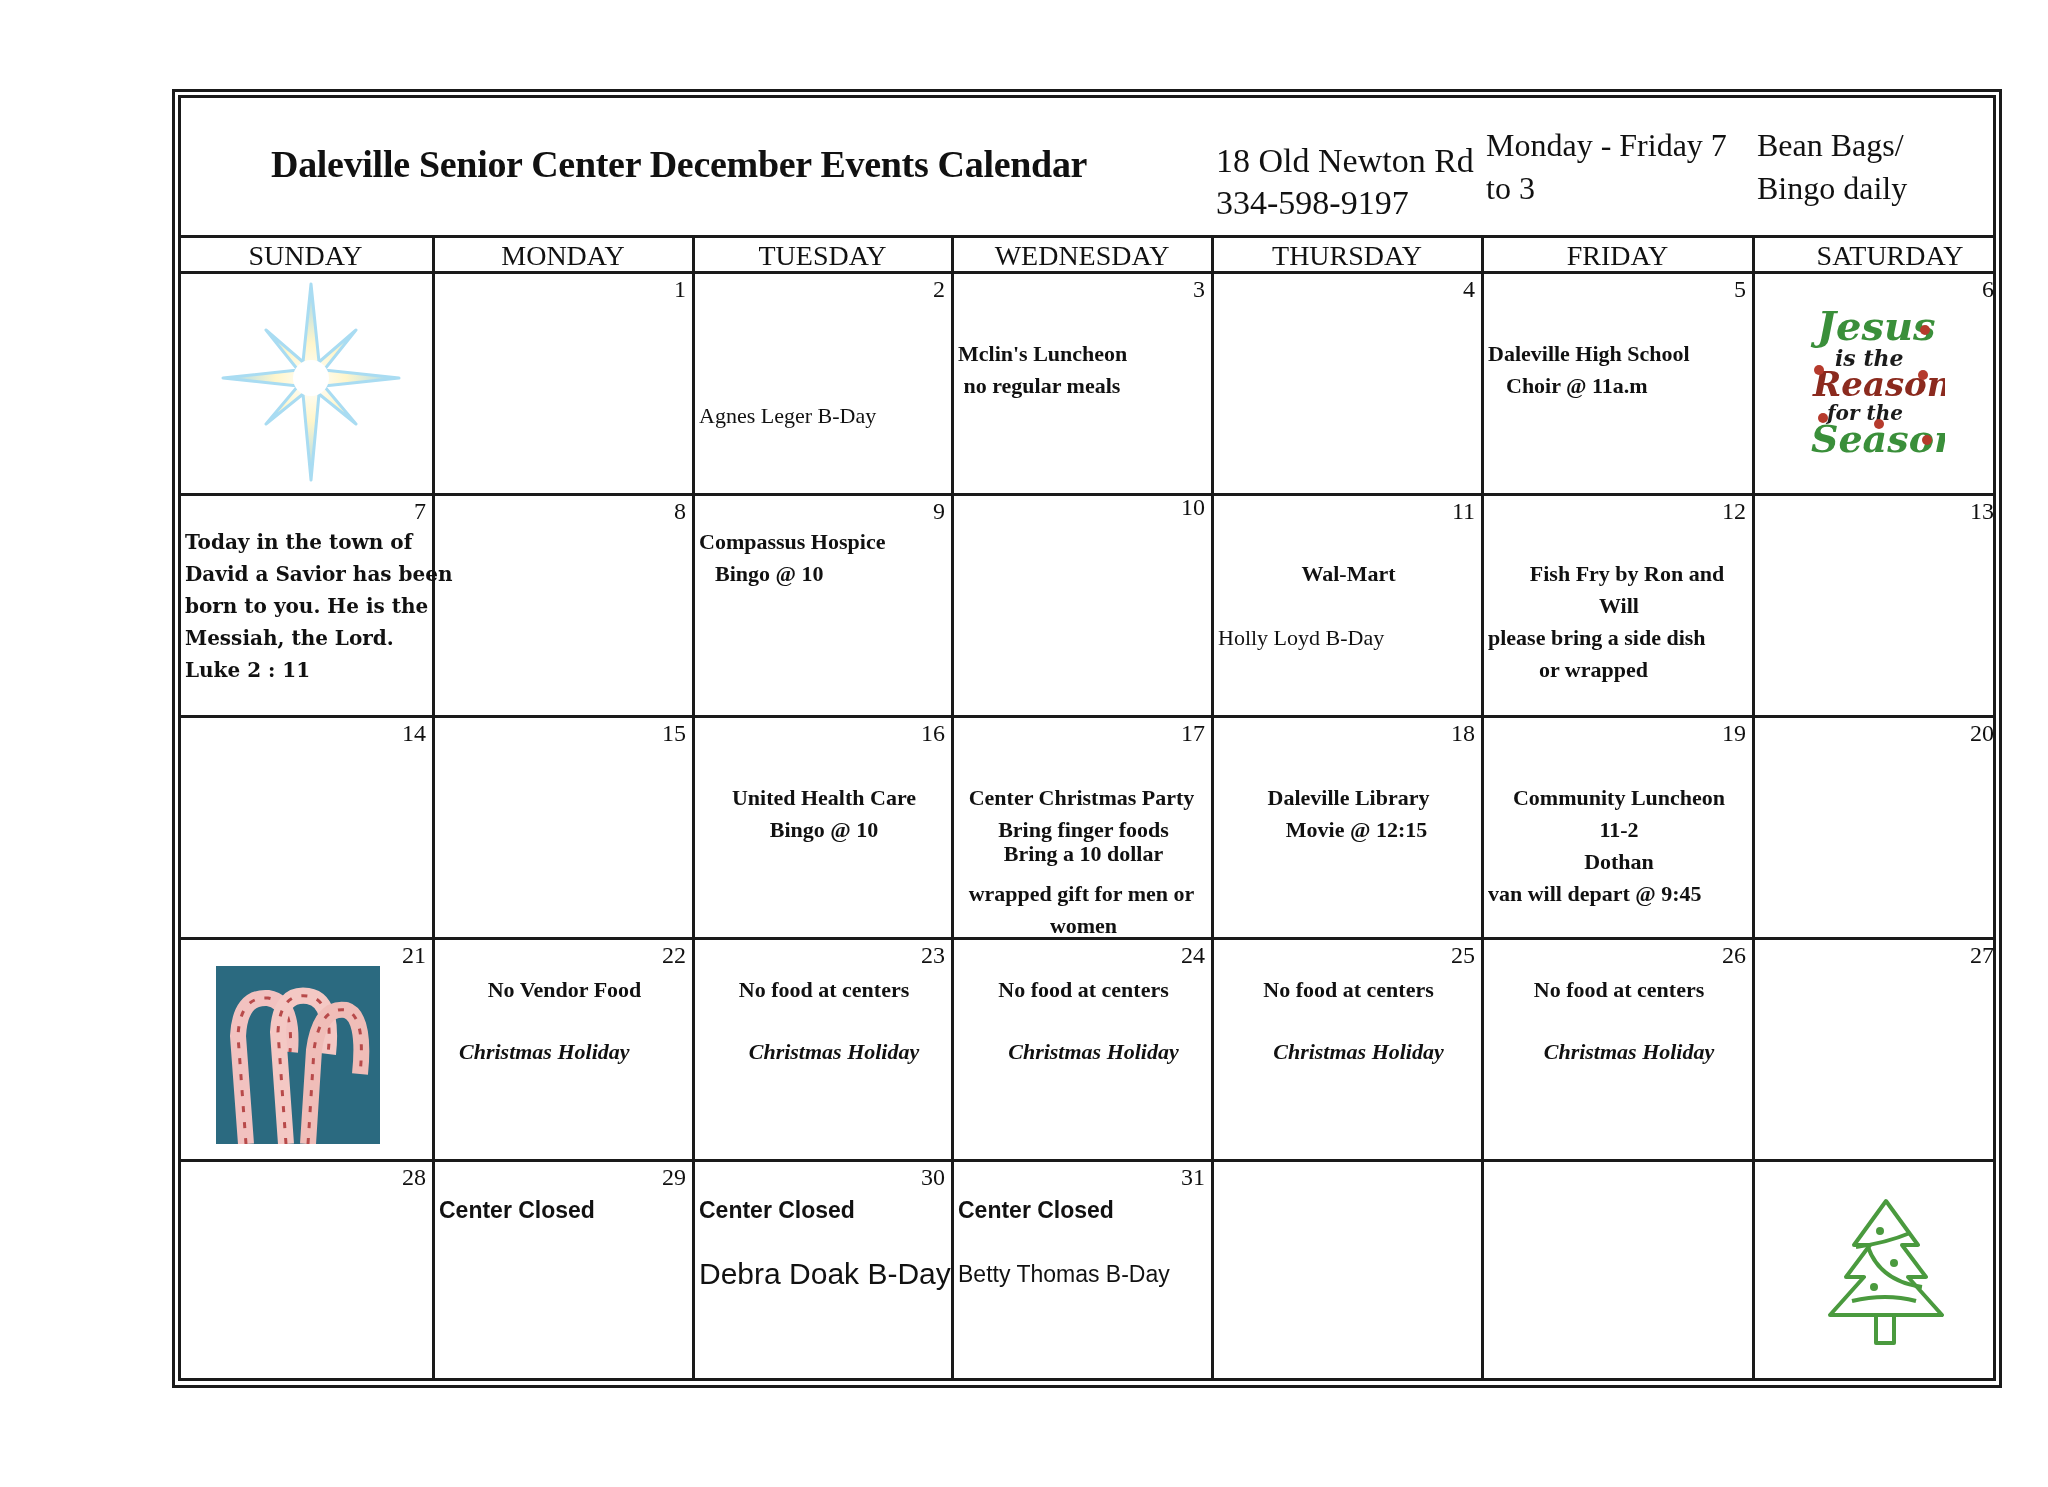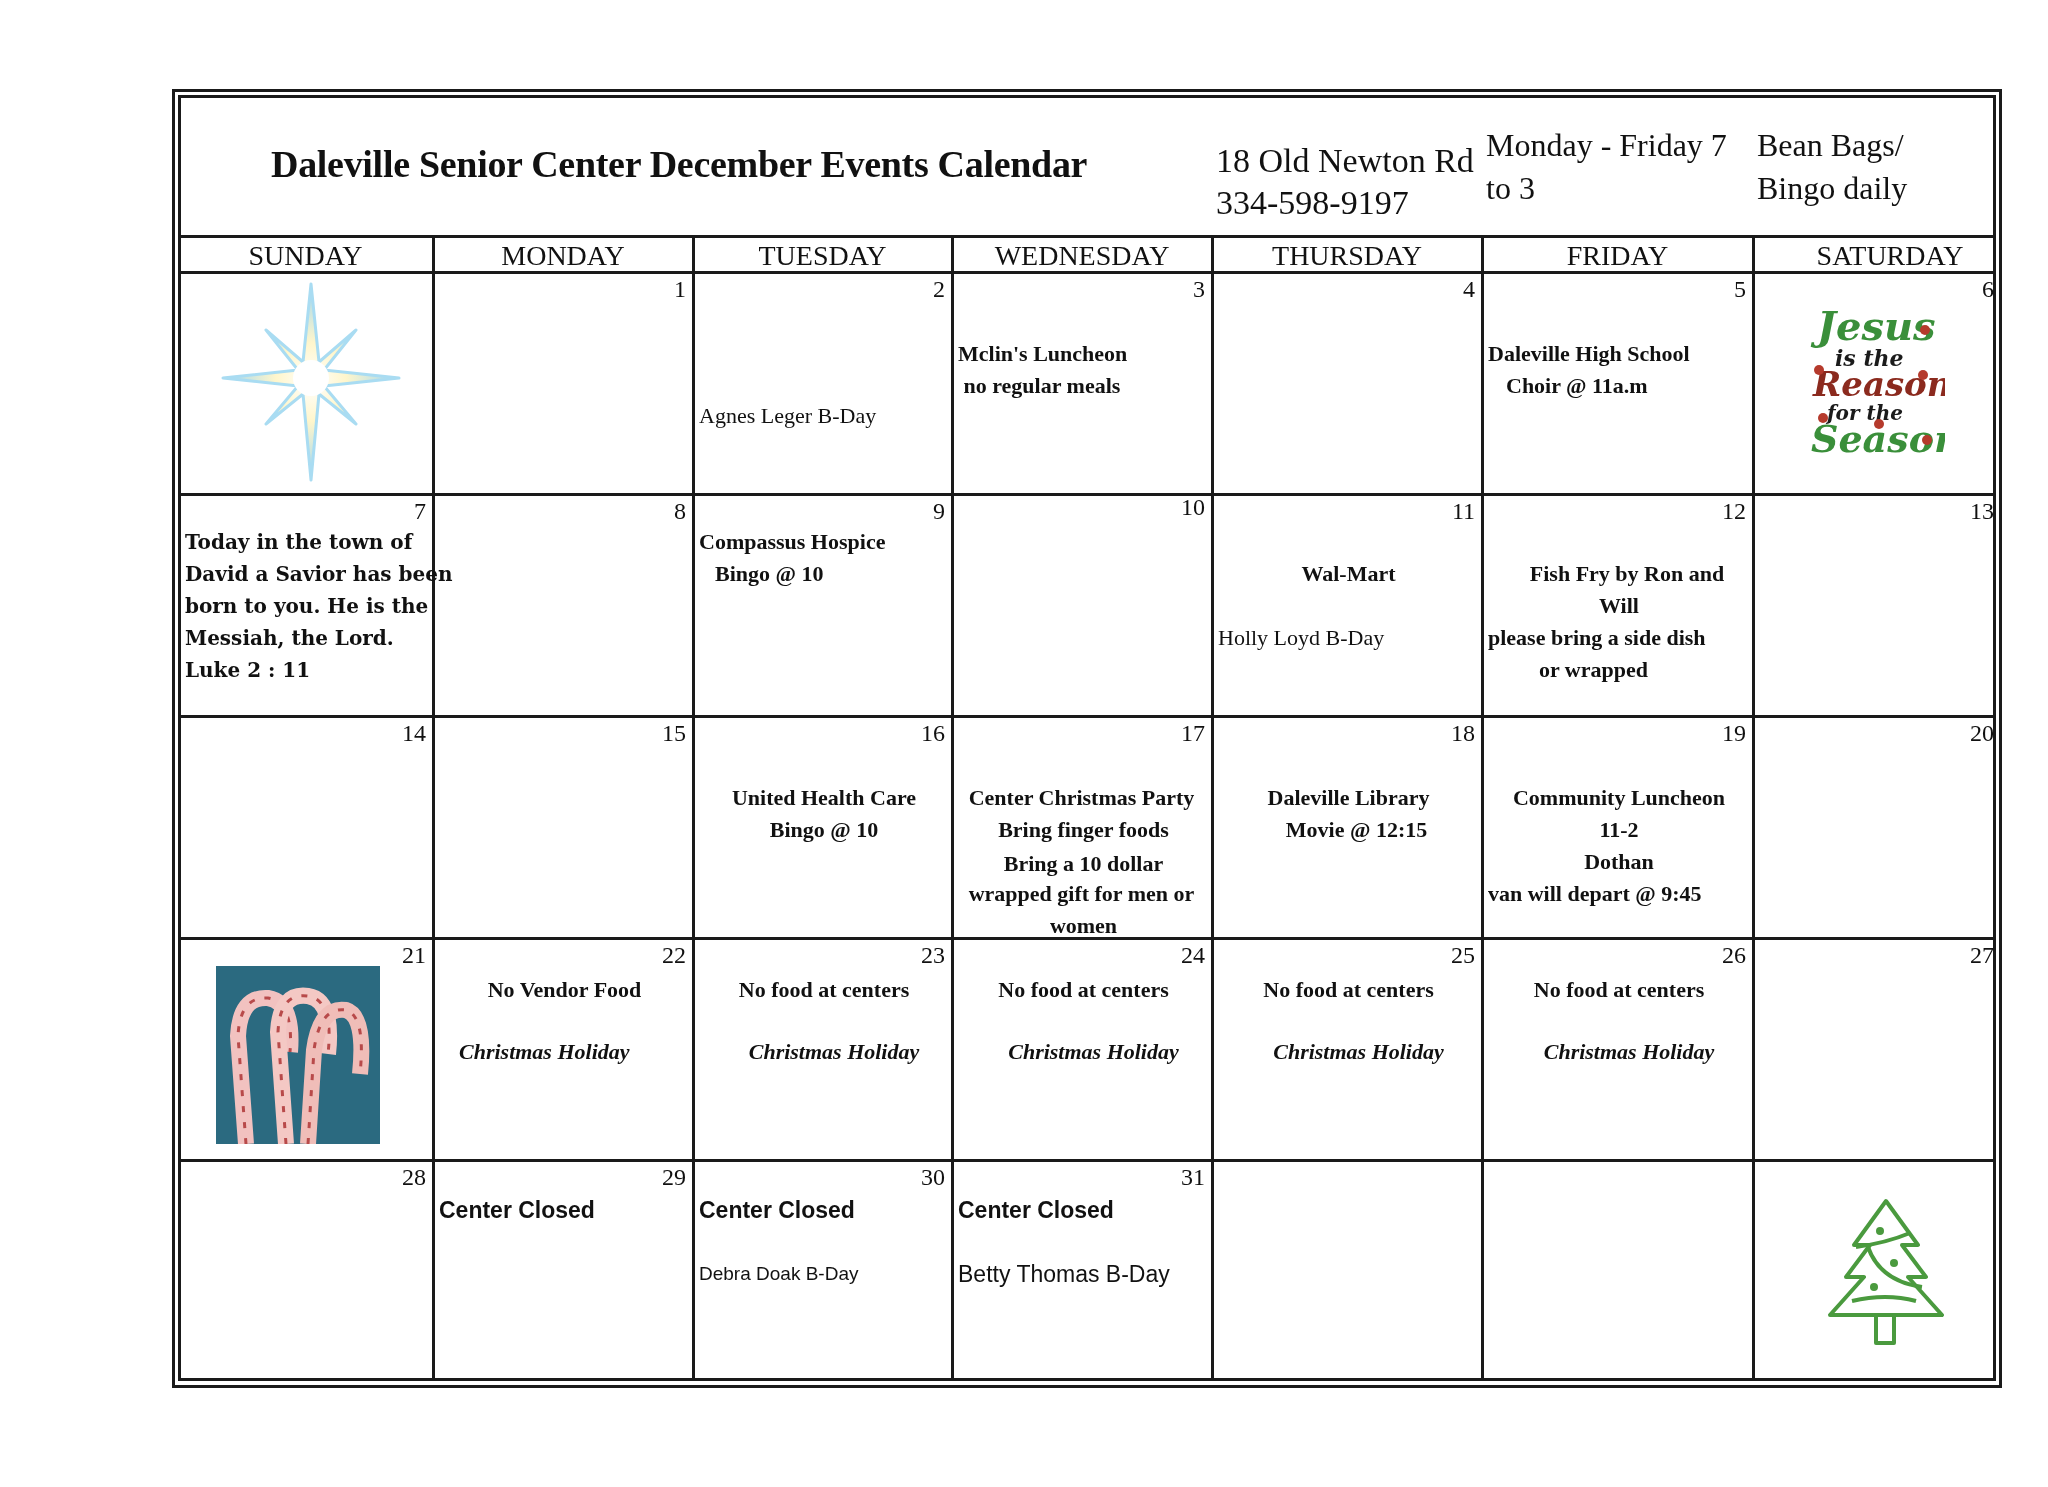--- a/index.html
+++ b/index.html
@@ -184,21 +184,21 @@
 <div class="cell" style="left:695px; top:718px; width:256px; height:219px">
   <span class="num">16</span>
   <div class="ev b c" style="top:64px">United Health Care</div>
   <div class="ev b c" style="top:96px">Bingo @ 10</div>
 </div>
 
 <div class="cell" style="left:954px; top:718px; width:257px; height:219px">
   <span class="num">17</span>
   <div class="ev b c" style="top:64px; left:0">Center Christmas Party</div>
   <div class="ev b c" style="top:96px">Bring finger foods</div>
-  <div class="ev b c" style="top:130px">Bring a 10 dollar</div>
+  <div class="ev b c" style="top:120px">Bring a 10 dollar</div>
   <div class="ev b c" style="top:160px; left:0">wrapped gift for men or</div>
   <div class="ev b c" style="top:192px">women</div>
 </div>
 
 <div class="cell" style="left:1214px; top:718px; width:267px; height:267px">
   <span class="num">18</span>
   <div class="ev b c" style="top:64px">Daleville Library</div>
   <div class="ev b c" style="top:96px; left:20px">Movie @ 12:15</div>
 </div>
 
@@ -270,21 +270,21 @@
 </div>
 
 <div class="cell" style="left:435px; top:1162px; width:257px; height:219px">
   <span class="num">29</span>
   <div class="ev sans b" style="top:32px; font-size:23px">Center Closed</div>
 </div>
 
 <div class="cell" style="left:695px; top:1162px; width:256px; height:219px">
   <span class="num">30</span>
   <div class="ev sans b" style="top:32px; font-size:23px">Center Closed</div>
-  <div class="ev sans reg" style="top:96px; font-size:19px">Debra Doak B-Day</div>
+  <div class="ev sans reg" style="top:96px; font-size:30px">Debra Doak B-Day</div>
 </div>
 
 <div class="cell" style="left:954px; top:1162px; width:257px; height:219px">
   <span class="num">31</span>
   <div class="ev sans b" style="top:32px; font-size:23px">Center Closed</div>
   <div class="ev sans reg" style="top:96px; font-size:23px">Betty Thomas B-Day</div>
 </div>
 
 <div class="cell" style="left:1214px; top:1162px; width:267px; height:219px"></div>
 <div class="cell" style="left:1484px; top:1162px; width:268px; height:219px"></div>

